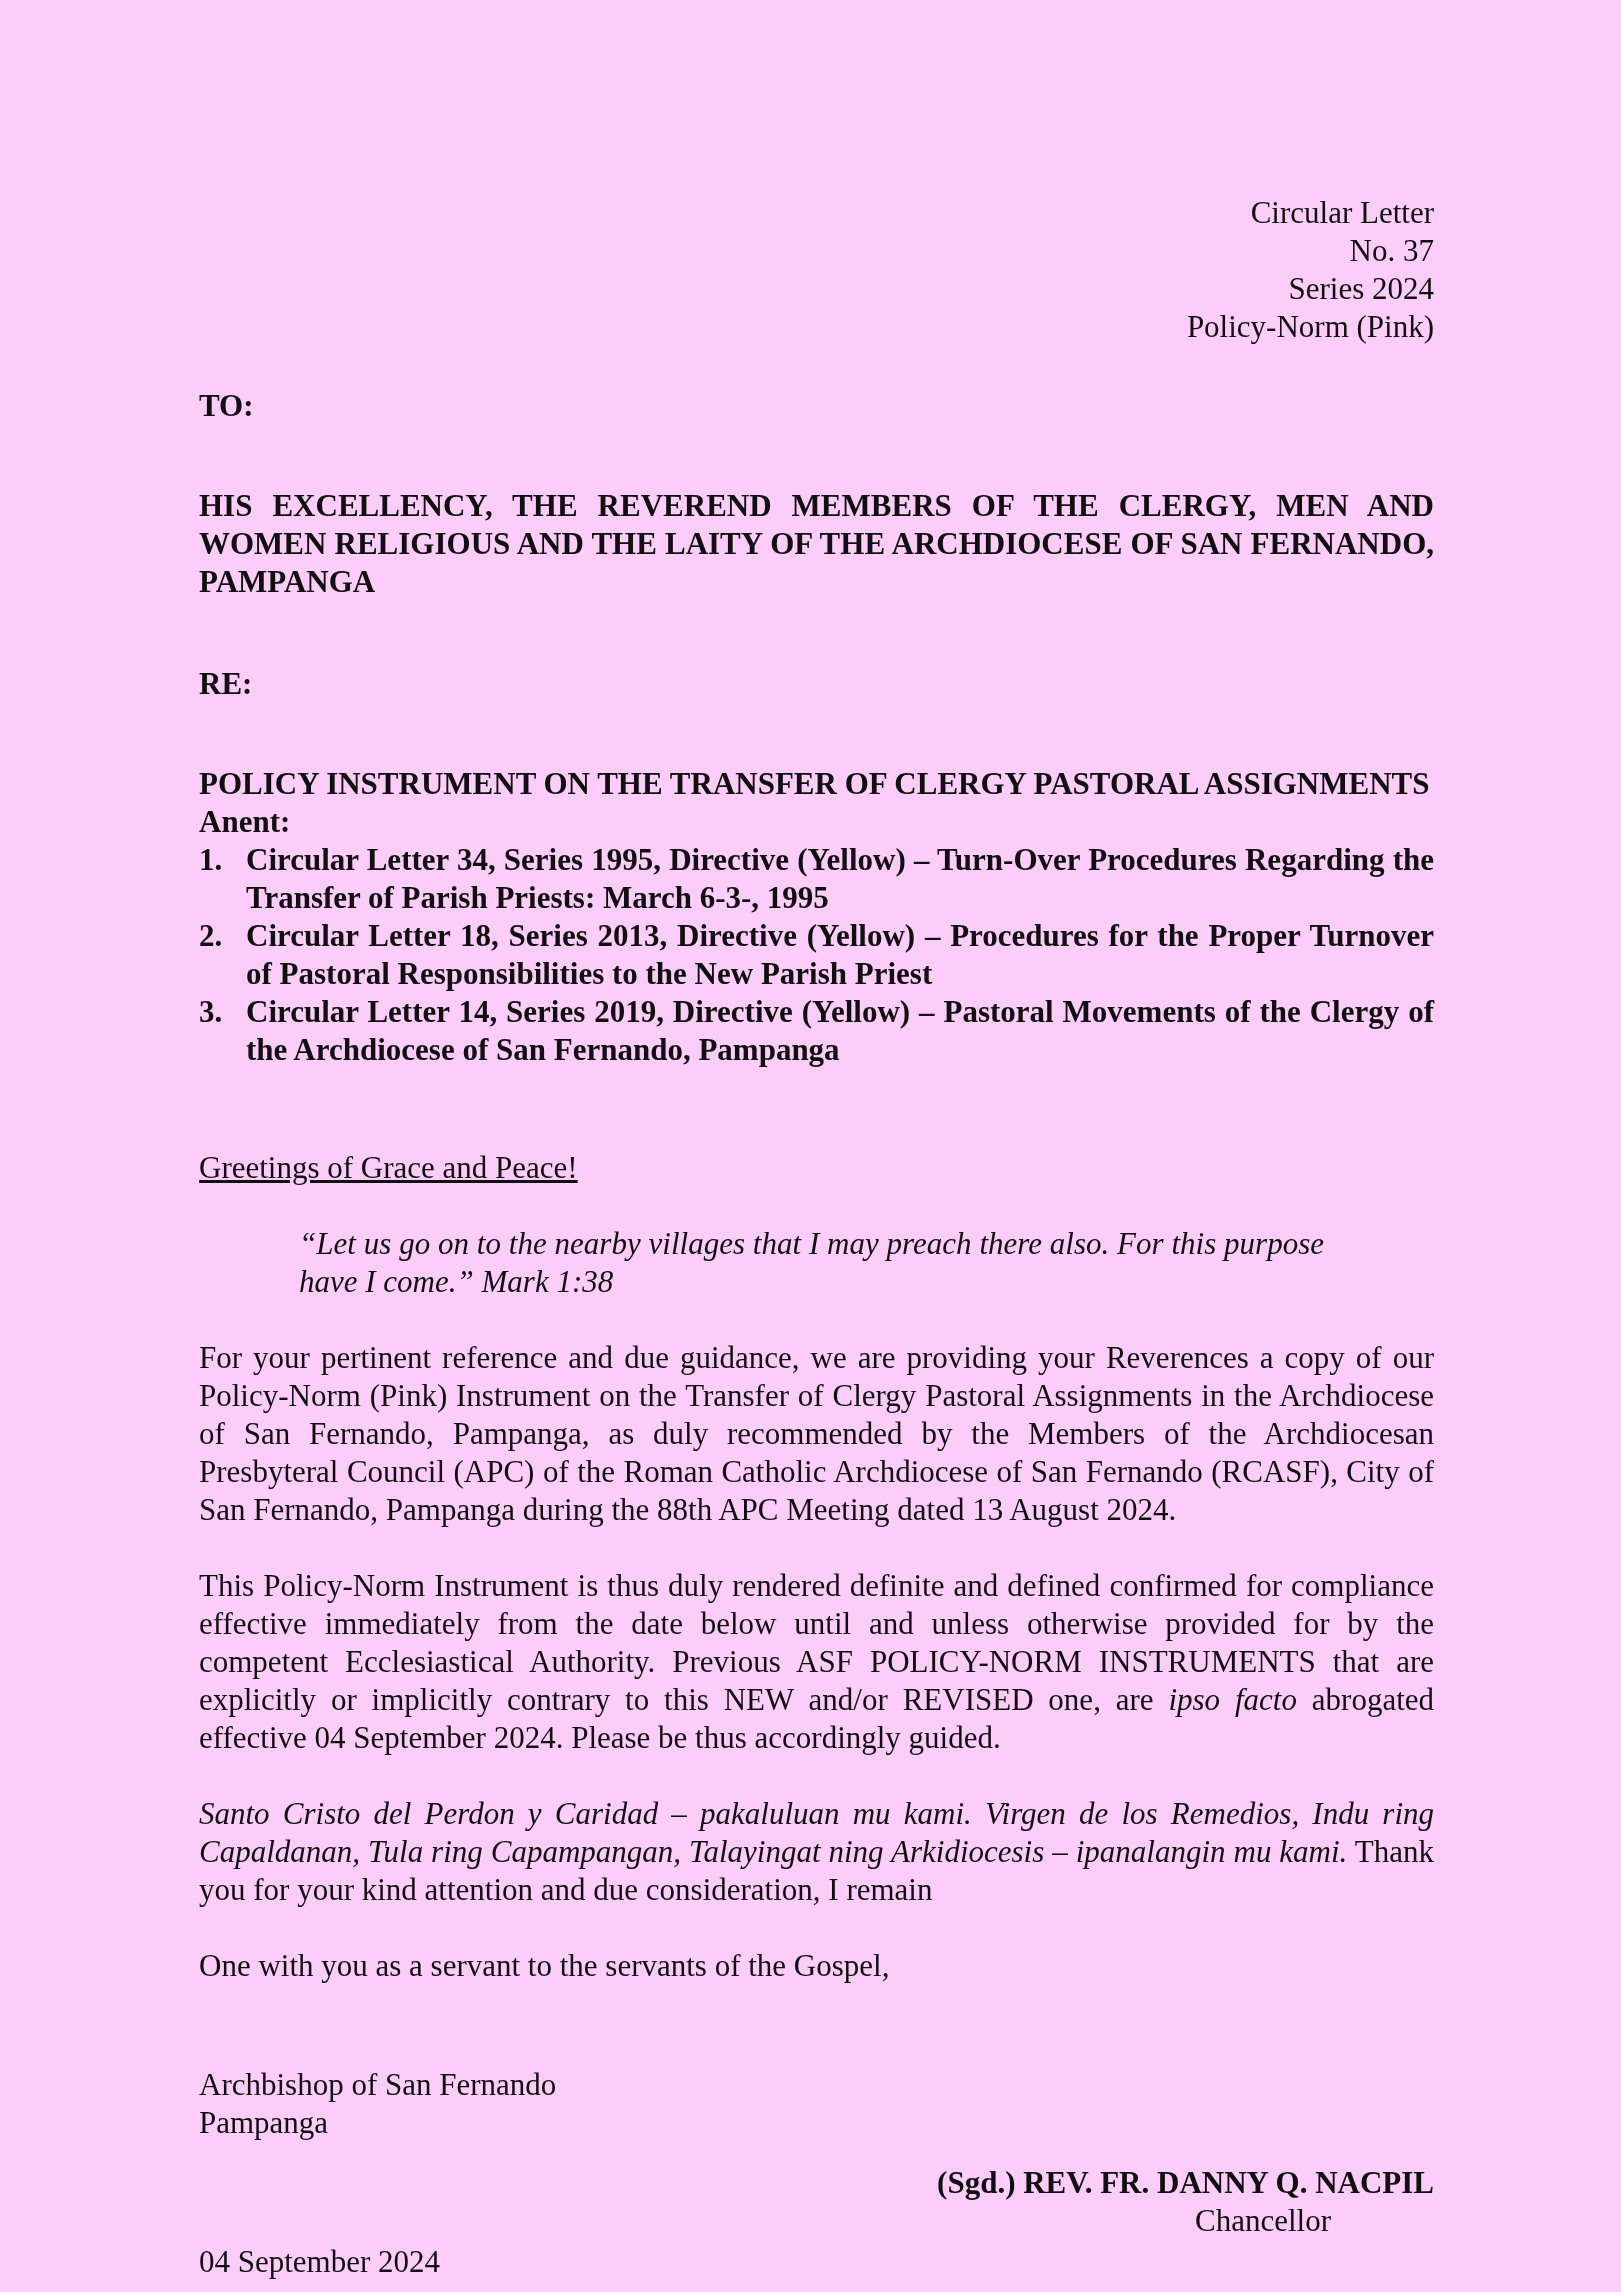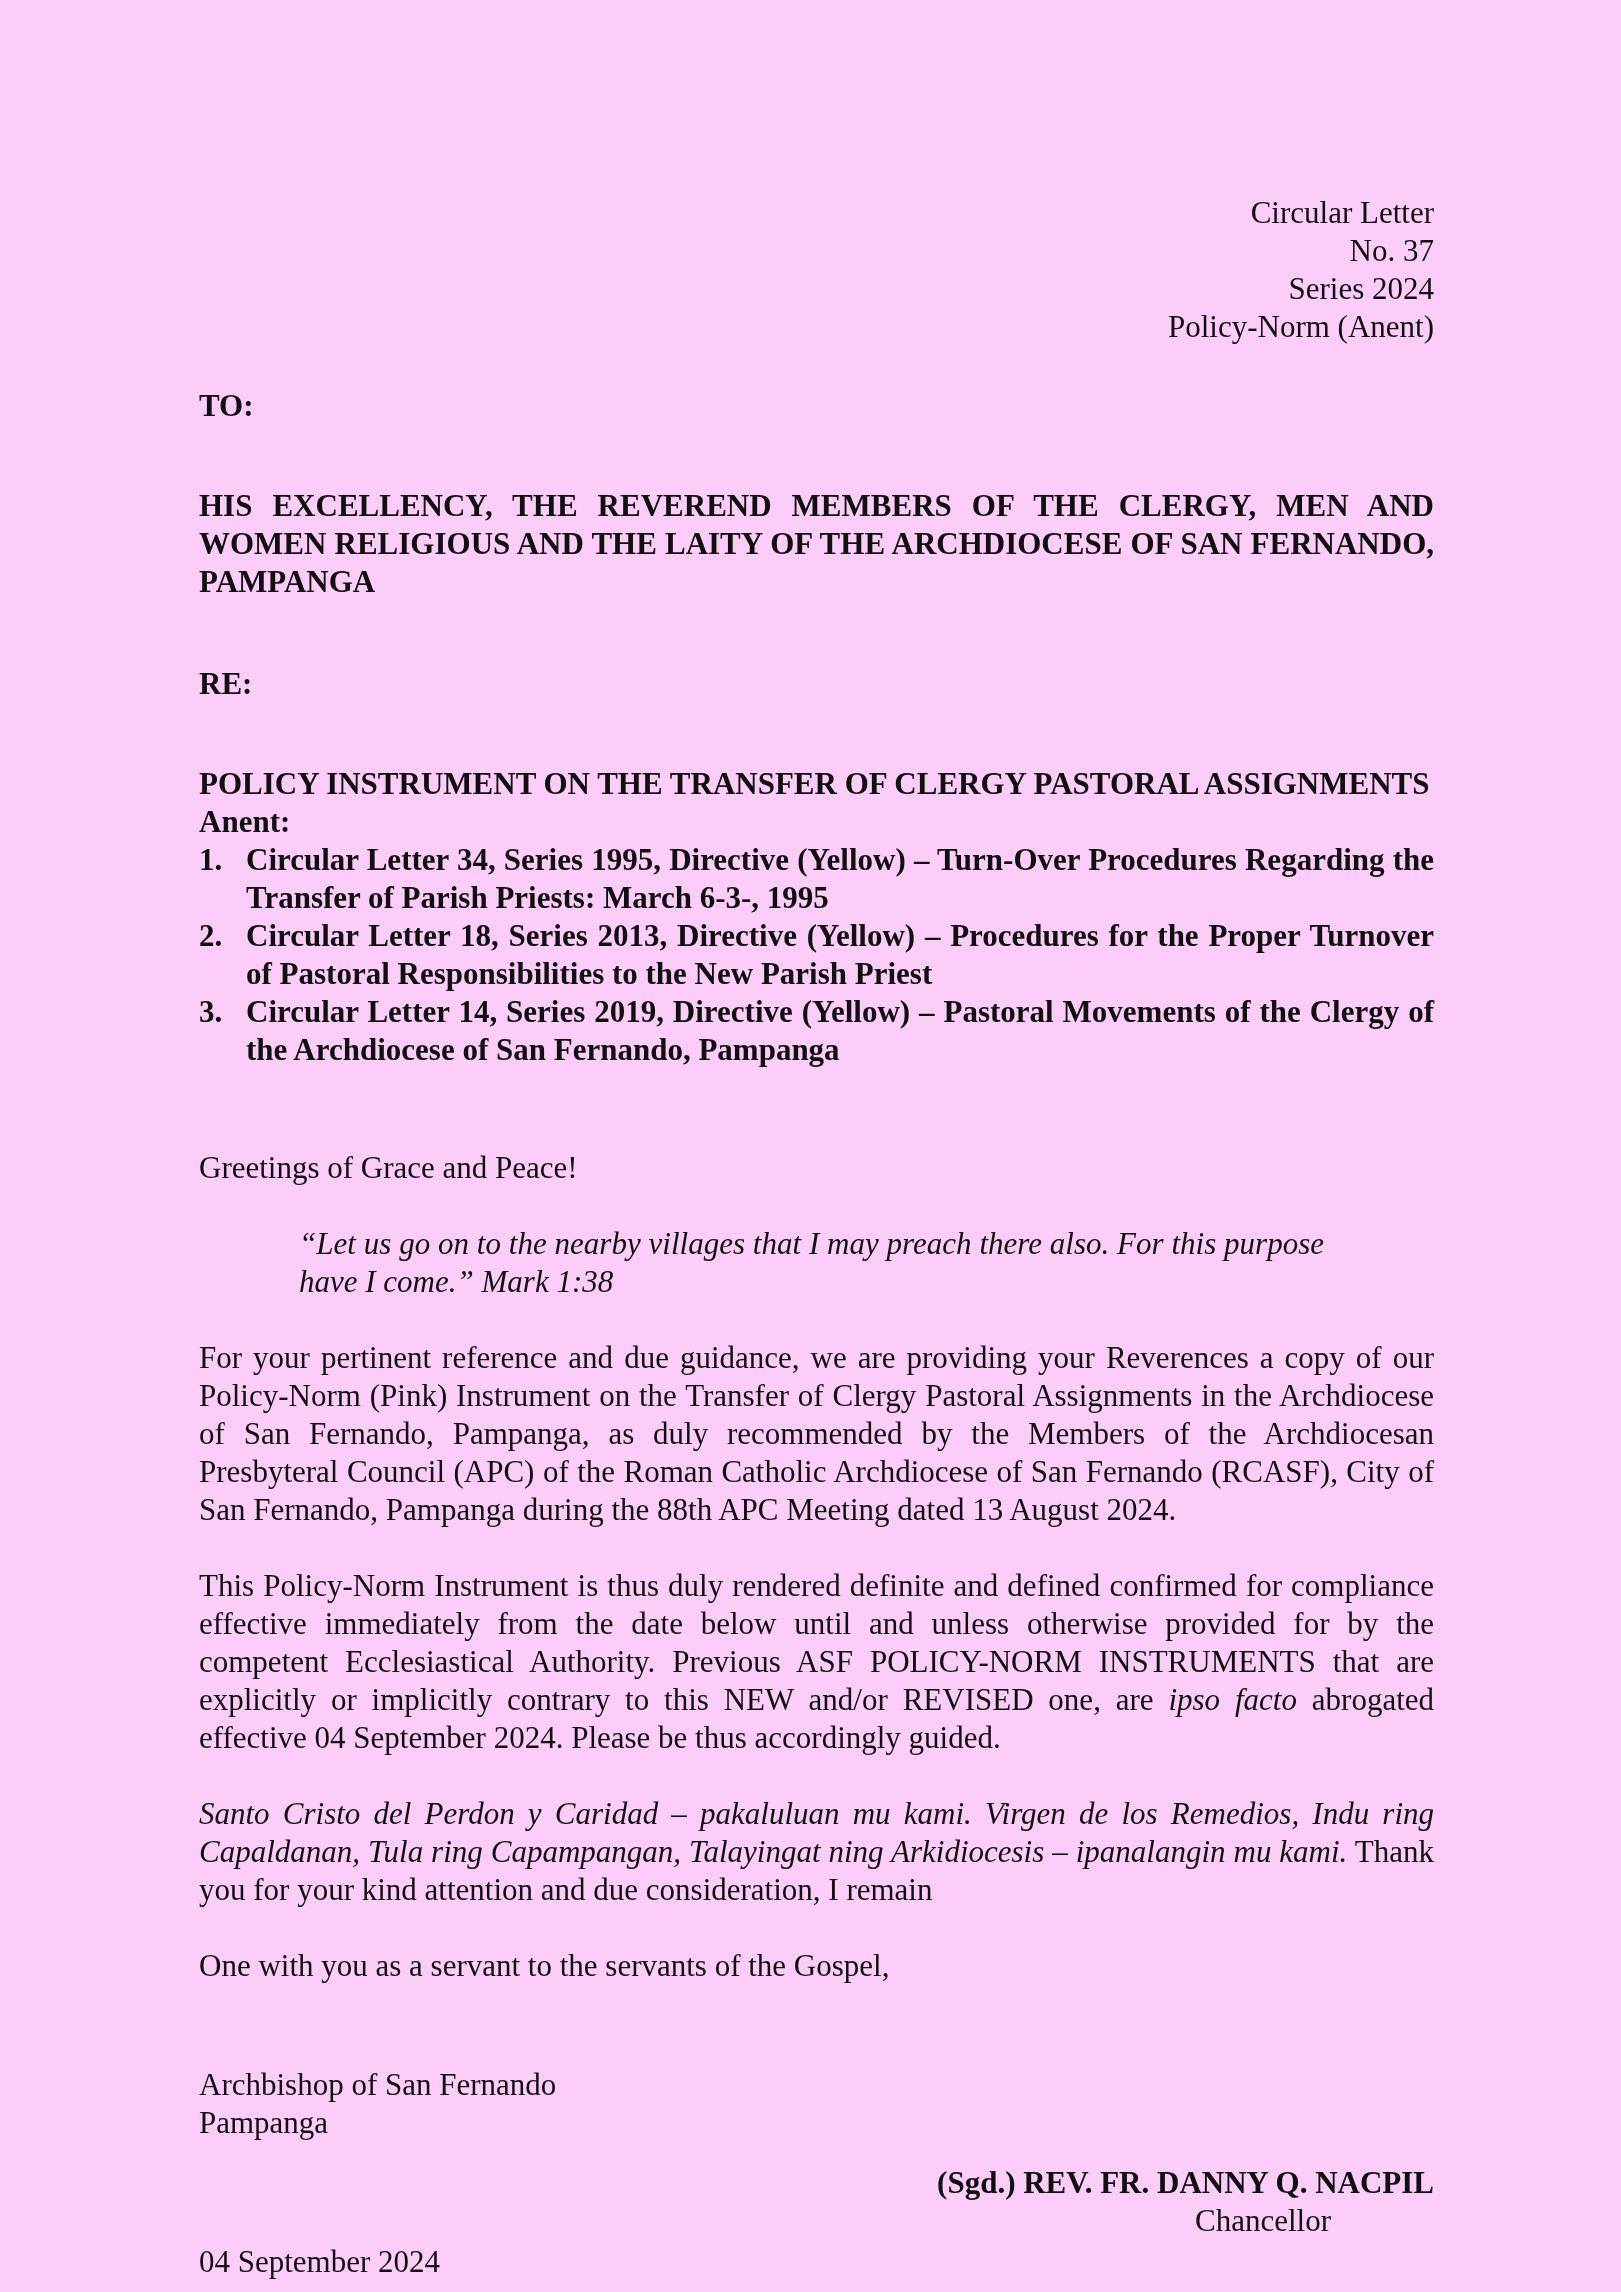--- a/index.html
+++ b/index.html
@@ -30,21 +30,21 @@
   .addr-label { width: 100px; flex: 0 0 100px; font-weight: bold; }
   .addr-content { flex: 1 1 auto; }
 
   .to-block { margin-top: 41px; }
   .re-block { margin-top: 64px; }
 
   .list-item { display: flex; }
   .list-num { width: 47px; flex: 0 0 47px; font-weight: bold; }
   .list-text { flex: 1 1 auto; font-weight: bold; text-align: justify; }
 
-  .greeting { margin-top: 80px; }
+  .greeting { margin-top: 80px; text-decoration: underline; }
   .quote {
     margin-top: 38px;
     margin-left: 100px;
     margin-right: 110px;
     font-style: italic;
     text-align: justify;
   }
   .para { margin-top: 38px; }
 
   .sig1 { margin-top: 81px; }
@@ -62,21 +62,21 @@
 </style>
 </head>
 <body style="background-color: rgb(252, 205, 249); color: rgb(16, 16, 16);">
 
 <div class="page">
 
   <div class="header-meta">
     <div>Circular Letter</div>
     <div>No. 37</div>
     <div>Series 2024</div>
-    <div>Policy-Norm (Anent)</div>
+    <div>Policy-Norm (Pink)</div>
   </div>
 
   <div class="addr-row to-block">
     <div class="addr-label">TO:</div>
     <div class="addr-content bold jc">HIS EXCELLENCY, THE REVEREND MEMBERS OF THE CLERGY, MEN AND WOMEN RELIGIOUS AND THE LAITY OF THE ARCHDIOCESE OF SAN FERNANDO, PAMPANGA</div>
   </div>
 
   <div class="addr-row re-block">
     <div class="addr-label">RE:</div>
     <div class="addr-content">

